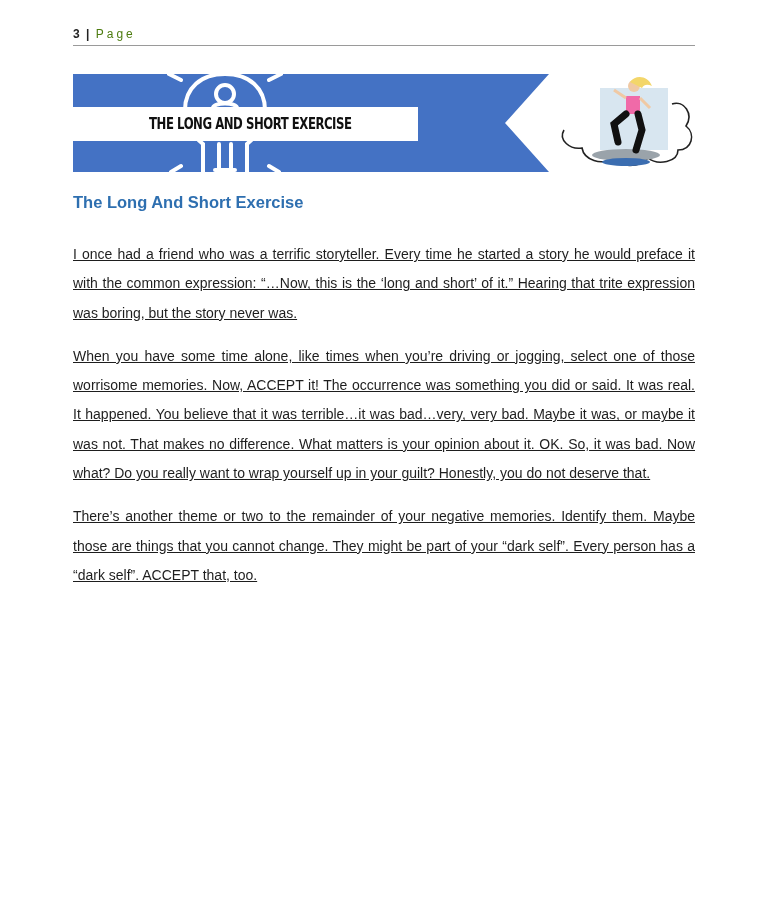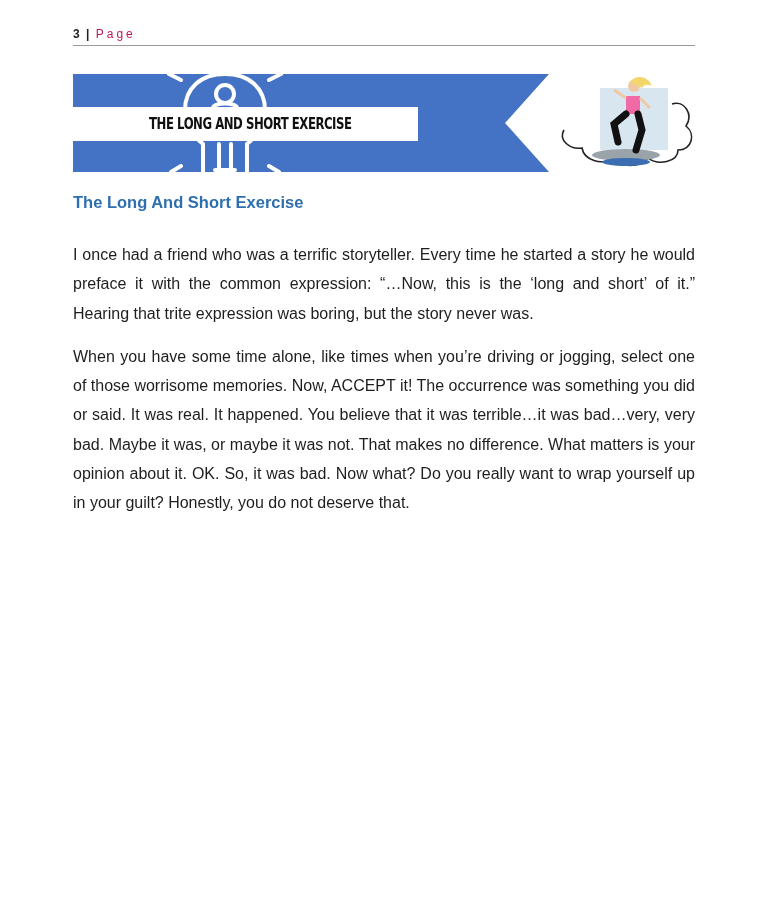--- a/index.html
+++ b/index.html
@@ -2,32 +2,32 @@
 <html><head>
 <meta charset="utf-8">
 <style>
   html, body { margin: 0; padding: 0; background: #ffffff; }
   body { width: 763px; height: 910px; position: relative; overflow: hidden;
          font-family: "Liberation Sans", "DejaVu Sans", sans-serif; color: #1a1a1a; }
   .header { position: absolute; left: 73px; top: 27px; width: 622px; height: 18px;
             border-bottom: 1px solid #9a9a9a; font-size: 12px; }
   .header .num { font-weight: bold; color: #222; }
   .header .sep { font-weight: bold; color: #222; margin: 0 3px; }
-  .header .pg { color: #be185d; letter-spacing: 3px; }
+  .header .pg { color: #4d7c0f; letter-spacing: 3px; }
   .banner { position: absolute; left: 73px; top: 74px; width: 476px; height: 98px; }
   .banner-title { position: absolute; left: 75px; top: 107px; width: 340px; height: 34px;
                   line-height: 34px; font-family: "DejaVu Sans", sans-serif; font-weight: bold;
                   font-size: 15px; letter-spacing: -0.6px; transform: scaleX(0.78);
                   transform-origin: left center; padding-left: 95px; color: #111; white-space: nowrap; }
   .illustration { position: absolute; left: 556px; top: 70px; width: 140px; height: 105px; }
   h2.section-title { position: absolute; left: 73px; top: 193px; margin: 0;
                      font-size: 16.5px; font-weight: bold; color: #2e6fb0; }
   .body-text { position: absolute; left: 73px; top: 240px; width: 622px; }
-  .body-text p { margin: 0 0 14px 0; font-size: 16px; line-height: 29.3px;
-                 text-align: justify; color: #1e1e1e; }
+  .body-text p { margin: 0 0 14px 0; font-size: 14px; line-height: 29.3px;
+                 text-align: justify; color: #1e1e1e; text-decoration: underline; }
 </style>
 </head>
 <body>
 
 <div class="header">
   <span class="num">3</span>
   <span class="sep">|</span>
   <span class="pg">Page</span>
 </div>
 
@@ -54,13 +54,14 @@
   <path d="M70,26 L84,26 L84,44 L70,44 Z" fill="#f06aa8"></path>
   <path d="M70,28 L58,20 M84,28 L94,38" stroke="#f0c9a4" stroke-width="3" fill="none"></path>
   <path d="M70,44 L58,54 L62,72 M82,44 L86,60 L80,80" stroke="#111" stroke-width="7" fill="none" stroke-linecap="round"></path>
 </svg>
 
 <h2 class="section-title">The Long And Short Exercise</h2>
 
 <div class="body-text">
   <p>I once had a friend who was a terrific storyteller. Every time he started a story he would preface it with the common expression: “…Now, this is the ‘long and short’ of it.”  Hearing that trite expression was boring, but the story never was.</p>
   <p>When you have some time alone, like times when you’re driving or jogging, select one of those worrisome memories. Now, ACCEPT it! The occurrence was something you did or said. It was real. It happened. You believe that it was terrible…it was bad…very, very bad. Maybe it was, or maybe it was not. That makes no difference. What matters is your opinion about it. OK. So, it was bad. Now what? Do you really want to wrap yourself up in your guilt? Honestly, you do not deserve that.</p>
+  <p>There’s another theme or two to the remainder of your negative memories. Identify them. Maybe those are things that you cannot change. They might be part of your “dark self”. Every person has a “dark self”. ACCEPT that, too.</p>
 </div>
 
 </body></html>

